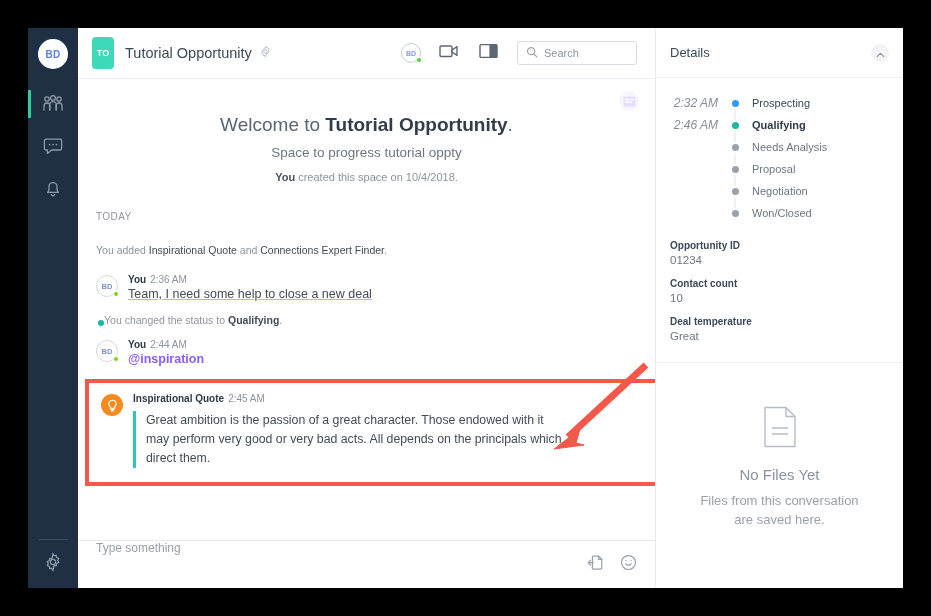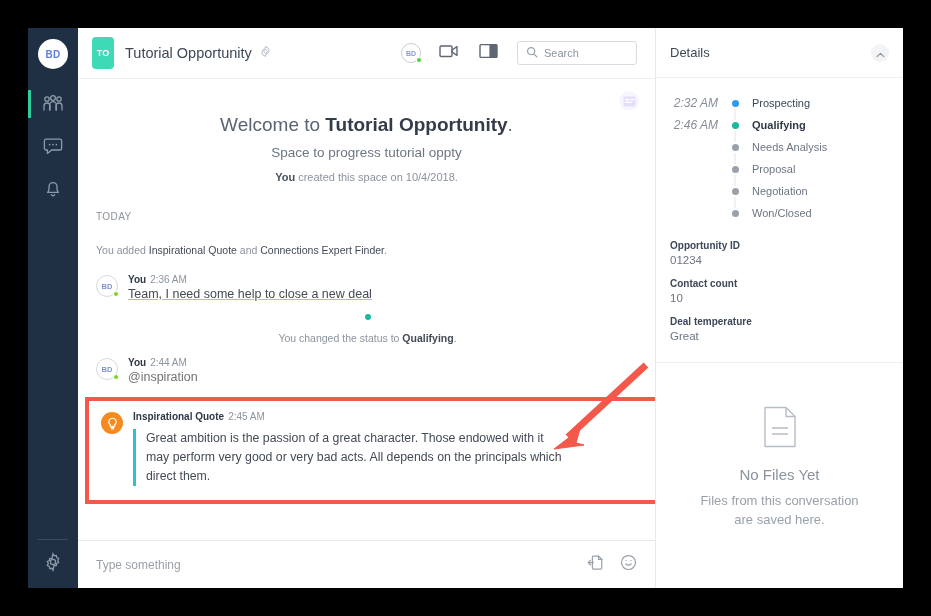--- a/index.html
+++ b/index.html
@@ -157,26 +157,25 @@
   .msg-body { margin-left: 10px; min-width: 0; }
   .msg-head { font-size: 10px; color: #8b939e; }
   .msg-head b { color: #2f3945; font-size: 10px; margin-right: 4px; }
   .msg-text {
     font-size: 12.5px; color: #434b57; margin-top: 2px;
   }
   .msg-text.link {
     text-decoration: underline;
     text-decoration-color: #b9b0e8;
   }
-  .msg-text.mention { color: #737373; }
+  .msg-text.mention { color: #8b5cf6; font-weight: bold; }
 
   .status-line {
-    display: flex; align-items: center; gap: 12px;
+    display: flex; align-items: flex-end; gap: 0;
     margin: 0 0 13px 2px;
-    flex-direction: column;
   }
   .status-line .bullet {
     width: 6px; height: 6px; border-radius: 50%; background: #18b9a0;
     flex: 0 0 6px;
   }
   .status-line span { font-size: 10.5px; color: #8d949e; }
   .status-line span b { color: #434b57; font-weight: bold; }
 
   
   .quote-wrap {
@@ -199,21 +198,21 @@
   .quote-head b { color: #2f3945; margin-right: 4px; }
   .quote-text {
     font-size: 12.3px; color: #434b57; line-height: 1.55;
     border-left: 3px solid #2fc4c4;
     padding-left: 10px; margin-top: 7px; max-width: 430px;
   }
 
   .composer {
     height: 48px; flex: 0 0 48px;
     border-top: 1px solid #e6e9ed;
-    display: flex; align-items: center;
+    display: flex; 
     padding: 0 18px;
   }
   .composer .ph {
     font-size: 12px; color: #9aa1ab;
   }
   .composer .tools {
     margin-left: auto; display: flex; align-items: center; gap: 16px;
   }
 
   

